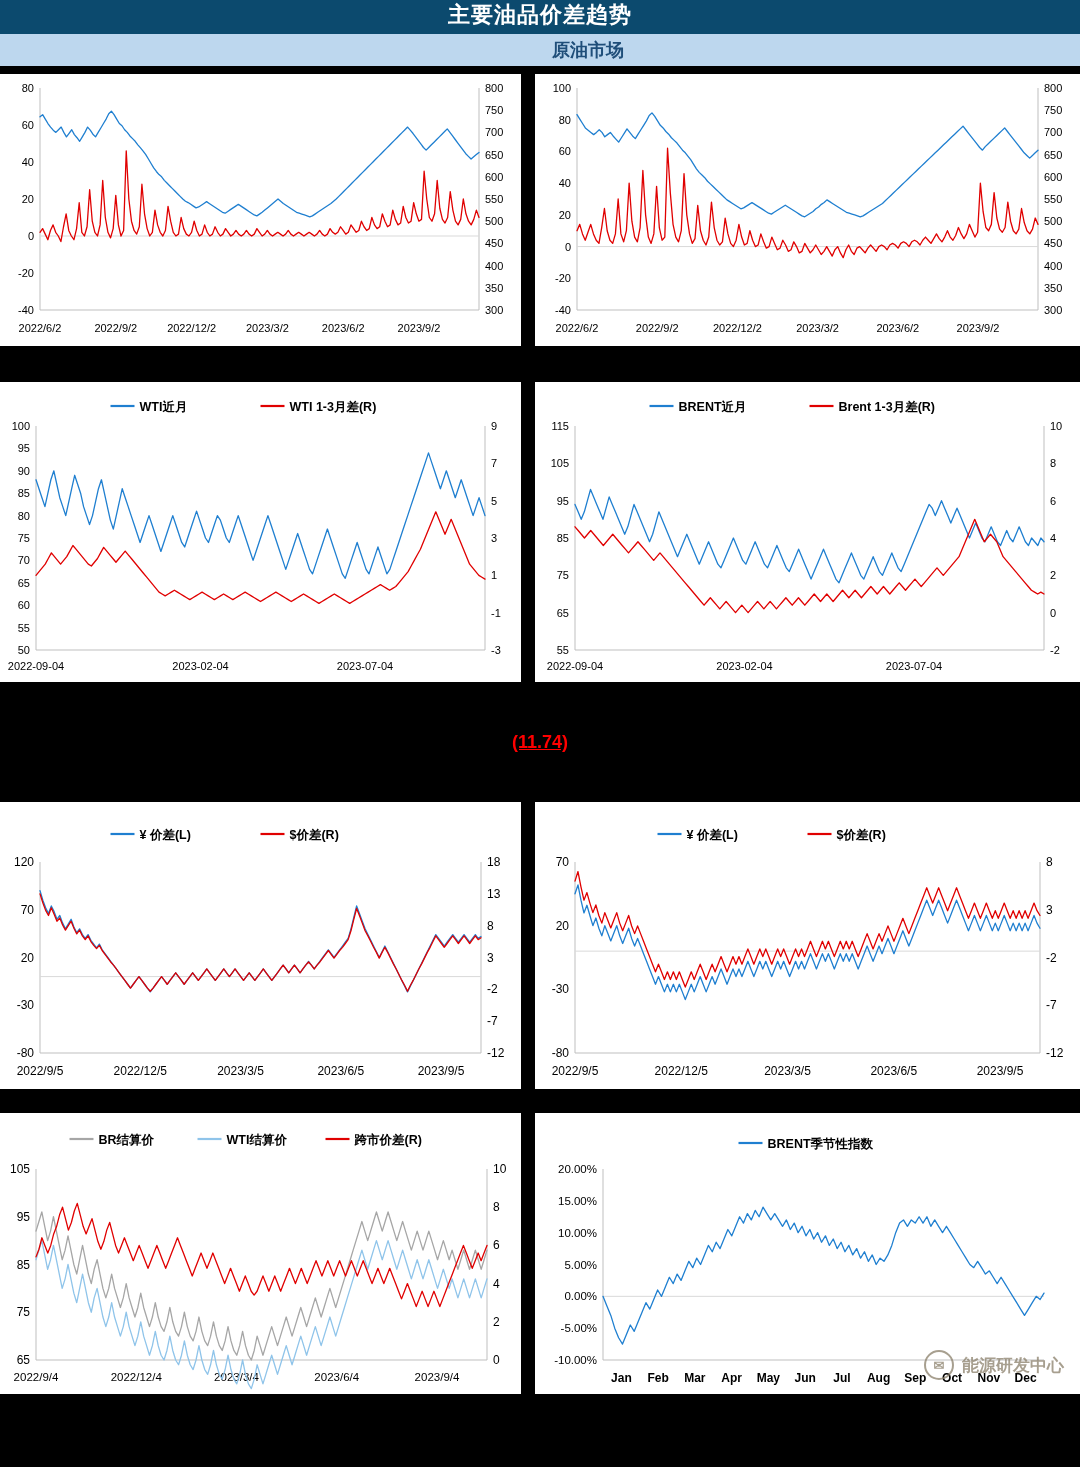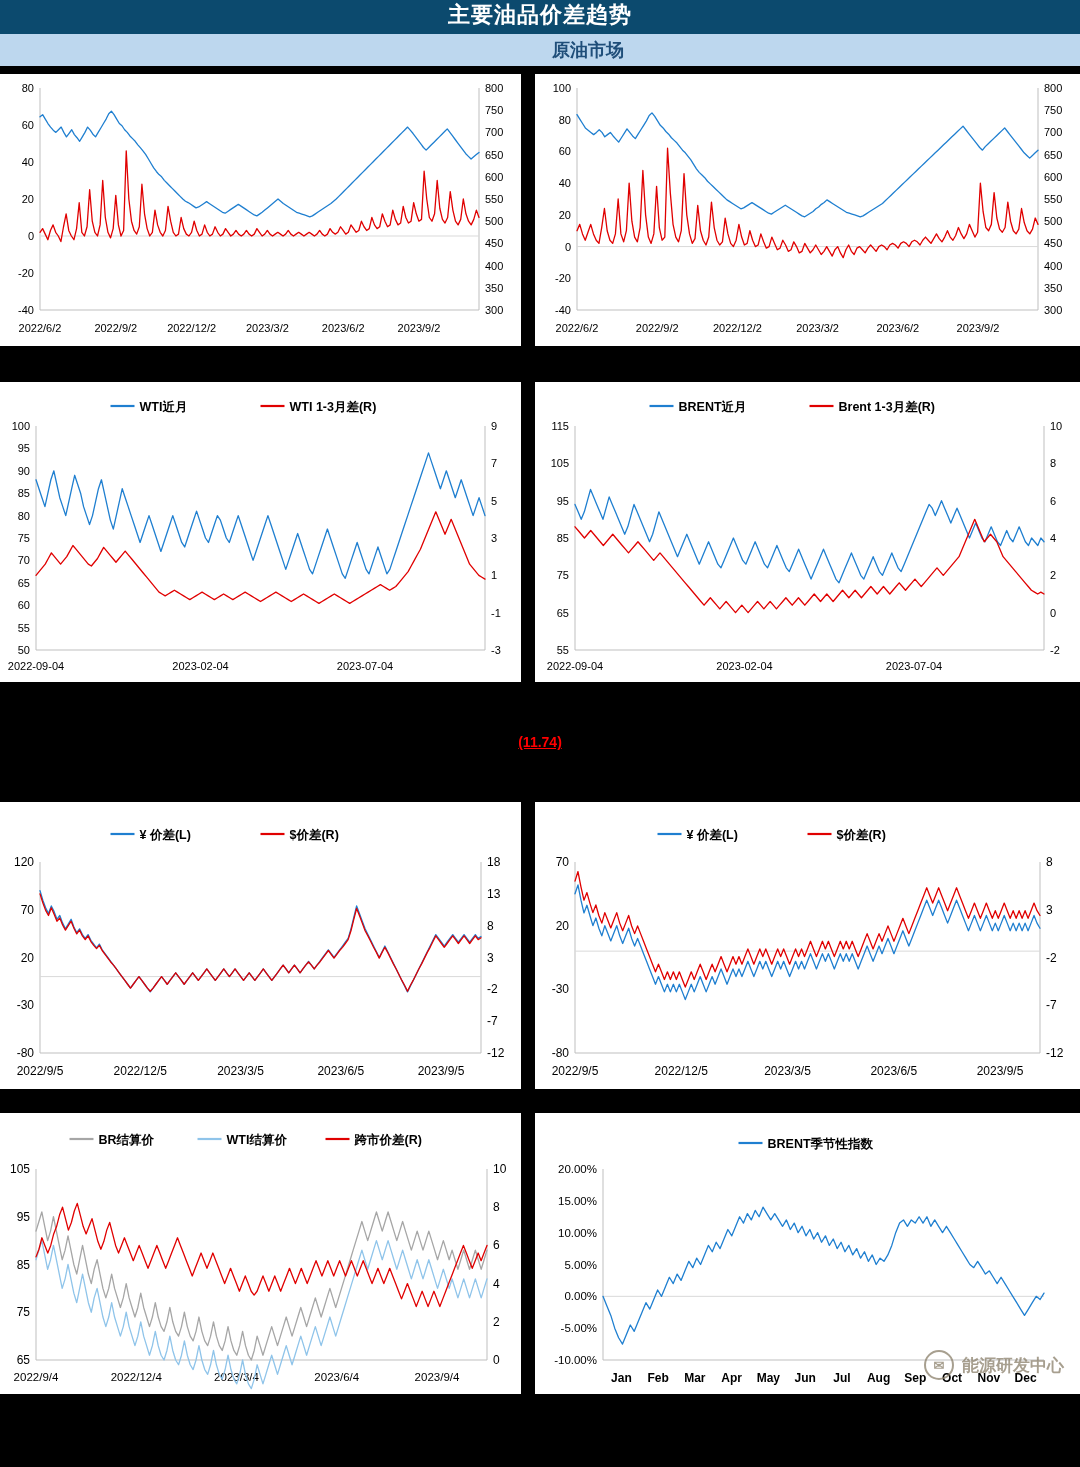--- a/index.html
+++ b/index.html
@@ -21,21 +21,21 @@
   .grid-row{display:flex;}
   .panel{
     background:#fff;position:relative;box-sizing:border-box;
   }
   .gap-v{height:8px;background:#000;width:1080px;}
   .gap-h{width:14px;background:#000;}
   .note-row{
     width:1080px;background:#000;display:flex;height:60px;align-items:center;
   }
   .note{
-    flex:1;text-align:center;color:#FF0000;font-size:14px;font-weight:bold;text-decoration:underline;
+    flex:1;text-align:center;color:#FF0000;font-size:18px;font-weight:bold;text-decoration:underline;
   }
   svg{display:block;}
   .wm{
     position:absolute;right:16px;bottom:14px;display:flex;align-items:center;
     gap:8px;color:#8a7f6a;font-size:17px;font-weight:bold;opacity:.75;
   }
   .wm-circle{
     width:26px;height:26px;border-radius:50%;border:2px solid #8a7f6a;
     display:flex;align-items:center;justify-content:center;font-size:13px;
   }

